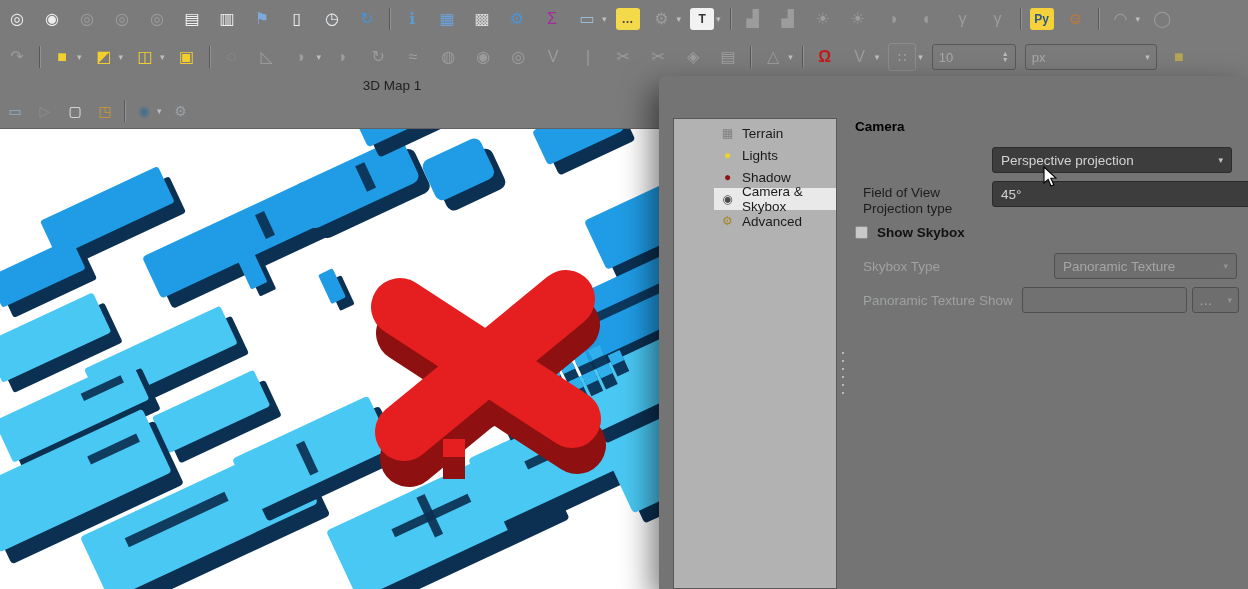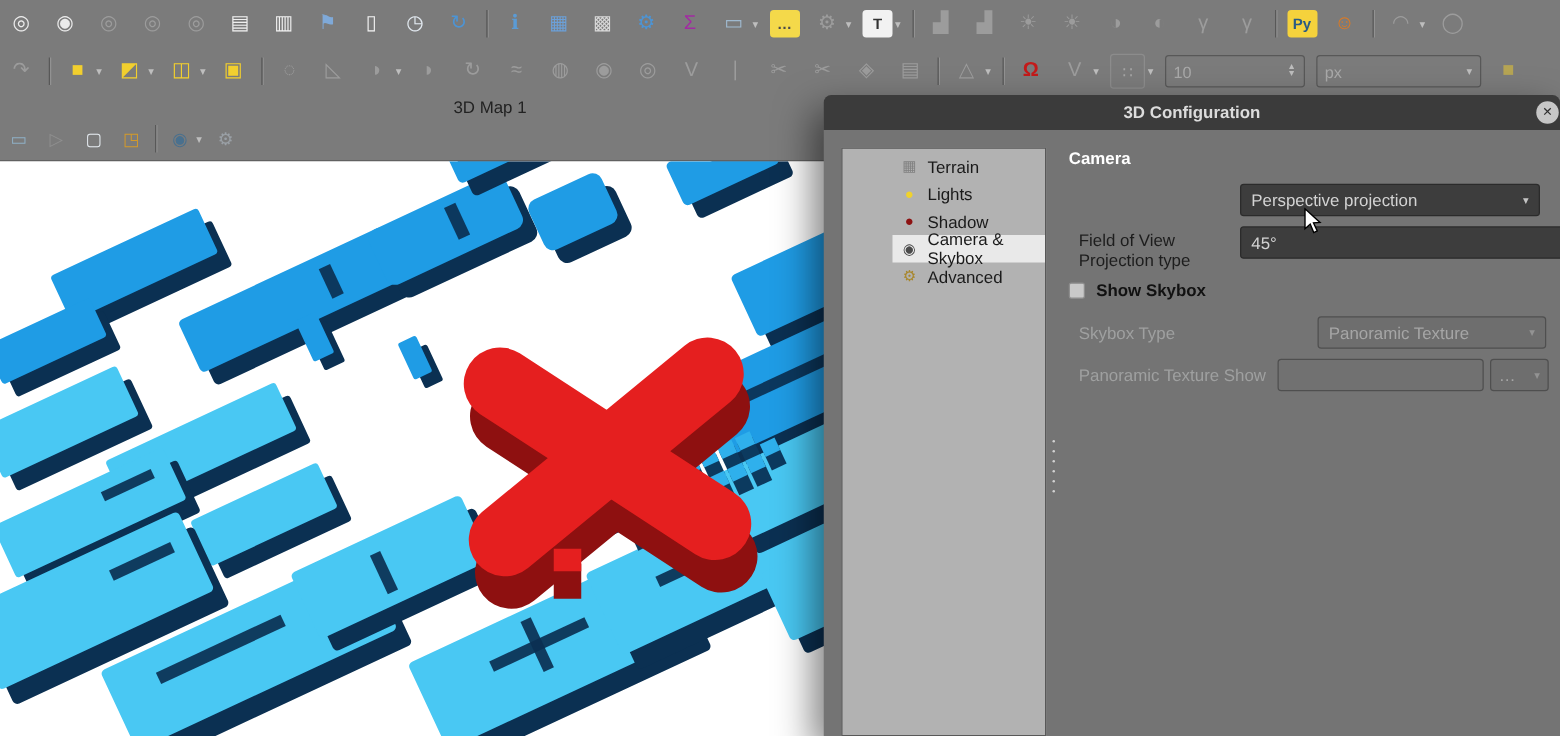--- a/index.html
+++ b/index.html
@@ -16,21 +16,21 @@
   .tbicon{width:26px;height:26px;display:flex;align-items:center;justify-content:center;font-size:16px;line-height:1;flex:0 0 auto;}
   .tbicon.chip{border-radius:3px;font-size:12px;font-weight:bold;width:24px;height:22px;}
   .tbicon.framed{border:1px solid #9d9d9d;border-radius:3px;font-size:13px;color:#cfcfcf;}
   .tbicon.disabled{opacity:.5;}
   .tbwrap{display:flex;align-items:center;gap:2px;flex:0 0 auto;}
   .tbcaret{font-size:9px;color:#cfcfcf;opacity:.8;}
   .tbsep{width:1px;height:22px;background:rgba(0,0,0,.28);box-shadow:1px 0 0 rgba(255,255,255,.18);flex:0 0 auto;}
   .tbctl{height:26px;border:1px solid #585858;border-radius:3px;display:flex;align-items:center;padding:0 6px;font-size:13px;color:#a9a9a9;box-sizing:border-box;flex:0 0 auto;}
   .tbctl .val{margin-right:6px;}
   .tbctl .arrows{margin-left:auto;display:flex;flex-direction:column;font-size:7px;line-height:6px;color:#bdbdbd;}
-  .tbctl.spinW{width:112px;} .tbctl.selW{width:132px;}
+  .tbctl.spinW{width:84px;} .tbctl.selW{width:132px;}
   .tbctl .c{font-size:9px;}
   
   #map-panel{position:absolute;left:0;top:76px;width:660px;height:513px;background:var(--toolbar-bg,#7b7b7b);}
   #map-title{position:absolute;left:392px;top:2px;transform:translateX(-50%);font-size:13.5px;color:#222;}
   #map-toolbar{position:absolute;left:4px;top:22px;display:flex;align-items:center;gap:8px;height:26px;}
   #map-toolbar .tbicon{width:22px;height:22px;font-size:14px;}
   #viewport{position:absolute;left:0;top:52px;width:660px;height:461px;background:var(--viewport-bg,#fff);border-top:1px solid #616161;box-sizing:border-box;overflow:hidden;}
   #viewport svg{display:block;}
   .bt{fill:var(--b-top,#1f9ce5);} .btl{fill:var(--b-top-light,#49c8f3);}
   .bs{fill:var(--b-side,#0b3052);} .mk{fill:var(--b-side,#0b3052);opacity:.92;}
@@ -43,21 +43,21 @@
   #dlg-close{position:absolute;right:1px;top:5px;width:18px;height:18px;border-radius:50%;background:#c6c6c6;color:#2e2e2e;
     font-size:10px;font-weight:bold;display:flex;align-items:center;justify-content:center;}
   #sidebar{position:absolute;left:14px;top:42px;width:164px;bottom:0;background:var(--list-bg,#b2b2b2);
     border:1px solid var(--list-border,#585858);box-sizing:border-box;padding-top:3px;margin:0;list-style:none;}
   .sbitem{height:22px;display:flex;align-items:center;gap:6px;padding-left:5px;font-size:13.5px;color:var(--item-fg,#1a1a1a);}
   .sbitem.selected{background:var(--selected-bg,#e9e9e9);}
   .sbitem .ic{width:17px;text-align:center;font-size:12px;flex:0 0 auto;}
   #splitter{position:absolute;left:181px;top:276px;width:6px;height:54px;display:flex;flex-direction:column;gap:6px;align-items:center;}
   #splitter i{width:2px;height:2px;background:#d2d2d2;border-radius:1px;}
   .lbl{position:absolute;font-size:13.5px;color:var(--label-fg,#1d1d1d);white-space:nowrap;}
-  .lbl.hd{font-weight:bold;color:#ffffff;}
+  .lbl.hd{font-weight:bold;color:#000000;}
   .lbl.dis{color:var(--disabled-fg,#9fa0a0);}
   .combo{position:absolute;height:26px;background:var(--control-bg,#3d3d3d);border:1px solid var(--control-border,#2b2b2b);
     border-radius:3px;color:var(--control-fg,#d3d3d3);font-size:13.5px;display:flex;align-items:center;
     padding:0 8px;box-sizing:border-box;}
   .combo .caret{margin-left:auto;font-size:9px;color:#c4c4c4;}
   .combo .updown{margin-left:auto;display:flex;flex-direction:column;font-size:7px;line-height:6.5px;color:#c4c4c4;}
   .combo.dis{background:var(--dcontrol-bg,#6e6e6e);border-color:var(--dcontrol-border,#4f4f4f);color:var(--dcontrol-fg,#a6a6a6);align-items:center;}
   .combo.dis .caret{color:#939393;}
   .tfield{position:absolute;height:26px;background:#717171;border:1px solid var(--dcontrol-border,#4f4f4f);border-radius:3px;box-sizing:border-box;}
   #chk-skybox{position:absolute;left:196px;top:150px;width:13px;height:13px;background:#c9c9c9;border:1px solid #8d8d8d;border-radius:2px;box-sizing:border-box;}
@@ -460,24 +460,20 @@
 
       <g transform="translate(443,310)">
         <rect x="0" y="12" width="22" height="28" fill="var(--red-side,#8e1010)"></rect>
         <rect x="0" y="0" width="22" height="18" fill="var(--red-top,#e51f1f)"></rect>
       </g>
     </svg>
   </div>
 </div>
 
 <div id="dialog">
-  <div id="dlg-titlebar">
-    <div id="dlg-title">3D Configuration</div>
-    <div id="dlg-close">✕</div>
-  </div>
 
   <ul id="sidebar">
       <li class="sbitem">
         <span class="ic" style="color: rgb(128, 128, 128);">▦</span>
         <span>Terrain</span>
       </li>
       <li class="sbitem">
         <span class="ic" style="color: rgb(240, 210, 44);">●</span>
         <span>Lights</span>
       </li>

